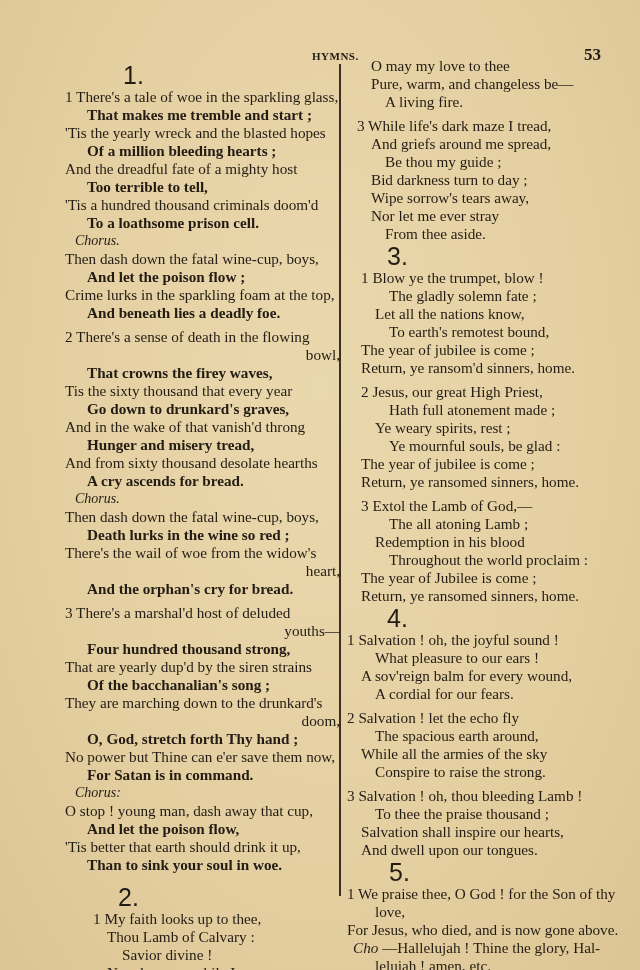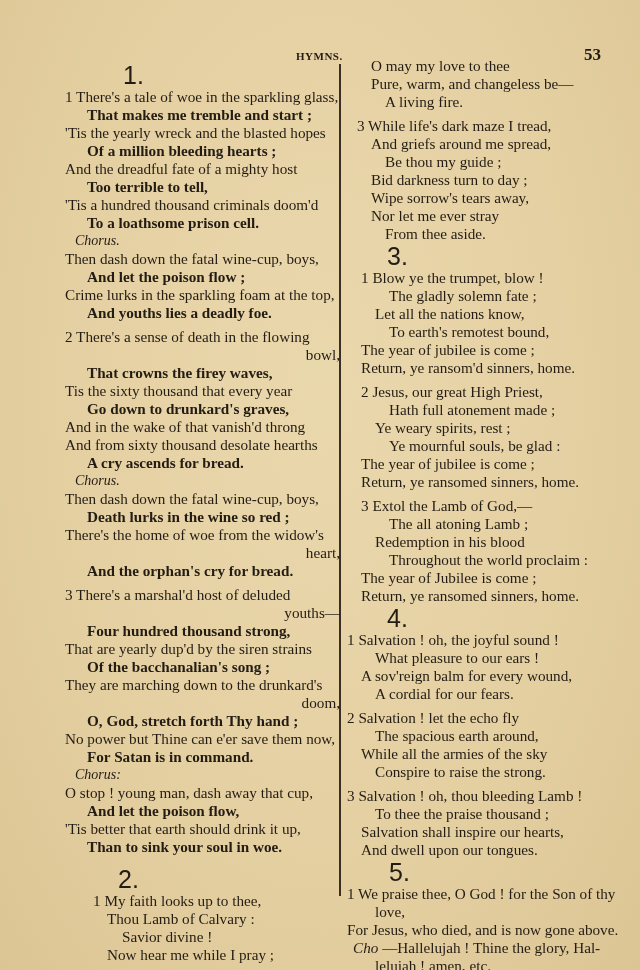--- a/index.html
+++ b/index.html
@@ -5,21 +5,21 @@
   html, body { margin: 0; padding: 0; }
   body {
     width: 640px; height: 970px; overflow: hidden;
     background: #e7d3a6;
     background-image: radial-gradient(ellipse at 50% 40%, #ead8ad 0%, #e4cfa1 60%, #dcc594 100%);
     font-family: "Liberation Serif", "DejaVu Serif", serif;
     color: #231c14;
     position: relative;
   }
   .header-title {
-    position: absolute; left: 296px; top: 50px;
+    position: absolute; left: 312px; top: 50px;
     font-size: 11px; font-weight: bold; letter-spacing: 0.5px;
   }
   .page-number {
     position: absolute; left: 584px; top: 45px;
     font-size: 17px; font-weight: bold;
   }
   .divider {
     position: absolute; left: 339px; top: 64px; width: 1.5px; height: 832px;
     background: #3a2f22;
   }
@@ -58,38 +58,39 @@
     <div class="line" style="margin-left:-10px">And the dreadful fate of a mighty host</div>
     <div class="line i1">Too terrible to tell,</div>
     <div class="line" style="margin-left:-10px">'Tis a hundred thousand criminals doom'd</div>
     <div class="line i1">To a loathsome prison cell.</div>
   </div>
   <div class="chorus-label">Chorus.</div>
   <div>
     <div class="line" style="margin-left:-10px">Then dash down the fatal wine-cup, boys,</div>
     <div class="line i1">And let the poison flow ;</div>
     <div class="line" style="margin-left:-10px">Crime lurks in the sparkling foam at the top,</div>
-    <div class="line i1">And youths lies a deadly foe.</div>
+    <div class="line i1">And beneath lies a deadly foe.</div>
   </div>
   <div class="gap"></div>
   <div>
     <div class="line" style="margin-left:-10px">2 There's a sense of death in the flowing</div>
     <div class="line i5">bowl,</div>
     <div class="line i1">That crowns the firey waves,</div>
     <div class="line" style="margin-left:-10px">Tis the sixty thousand that every year</div>
     <div class="line i1">Go down to drunkard's graves,</div>
     <div class="line" style="margin-left:-10px">And in the wake of that vanish'd throng</div>
+    <div class="line i1">Hunger and misery tread,</div>
     <div class="line" style="margin-left:-10px">And from sixty thousand desolate hearths</div>
     <div class="line i1">A cry ascends for bread.</div>
   </div>
   <div class="chorus-label">Chorus.</div>
   <div>
     <div class="line" style="margin-left:-10px">Then dash down the fatal wine-cup, boys,</div>
     <div class="line i1">Death lurks in the wine so red ;</div>
-    <div class="line" style="margin-left:-10px">There's the home of woe from the widow's</div>
+    <div class="line" style="margin-left:-10px">There's the wail of woe from the widow's</div>
     <div class="line i5">heart,</div>
     <div class="line i1">And the orphan's cry for bread.</div>
   </div>
   <div class="gap"></div>
   <div>
     <div class="line" style="margin-left:-10px">3 There's a marshal'd host of deluded</div>
     <div class="line i5">youths—</div>
     <div class="line i1">Four hundred thousand strong,</div>
     <div class="line" style="margin-left:-10px">That are yearly dup'd by the siren strains</div>
     <div class="line i1">Of the bacchanalian's song ;</div>

